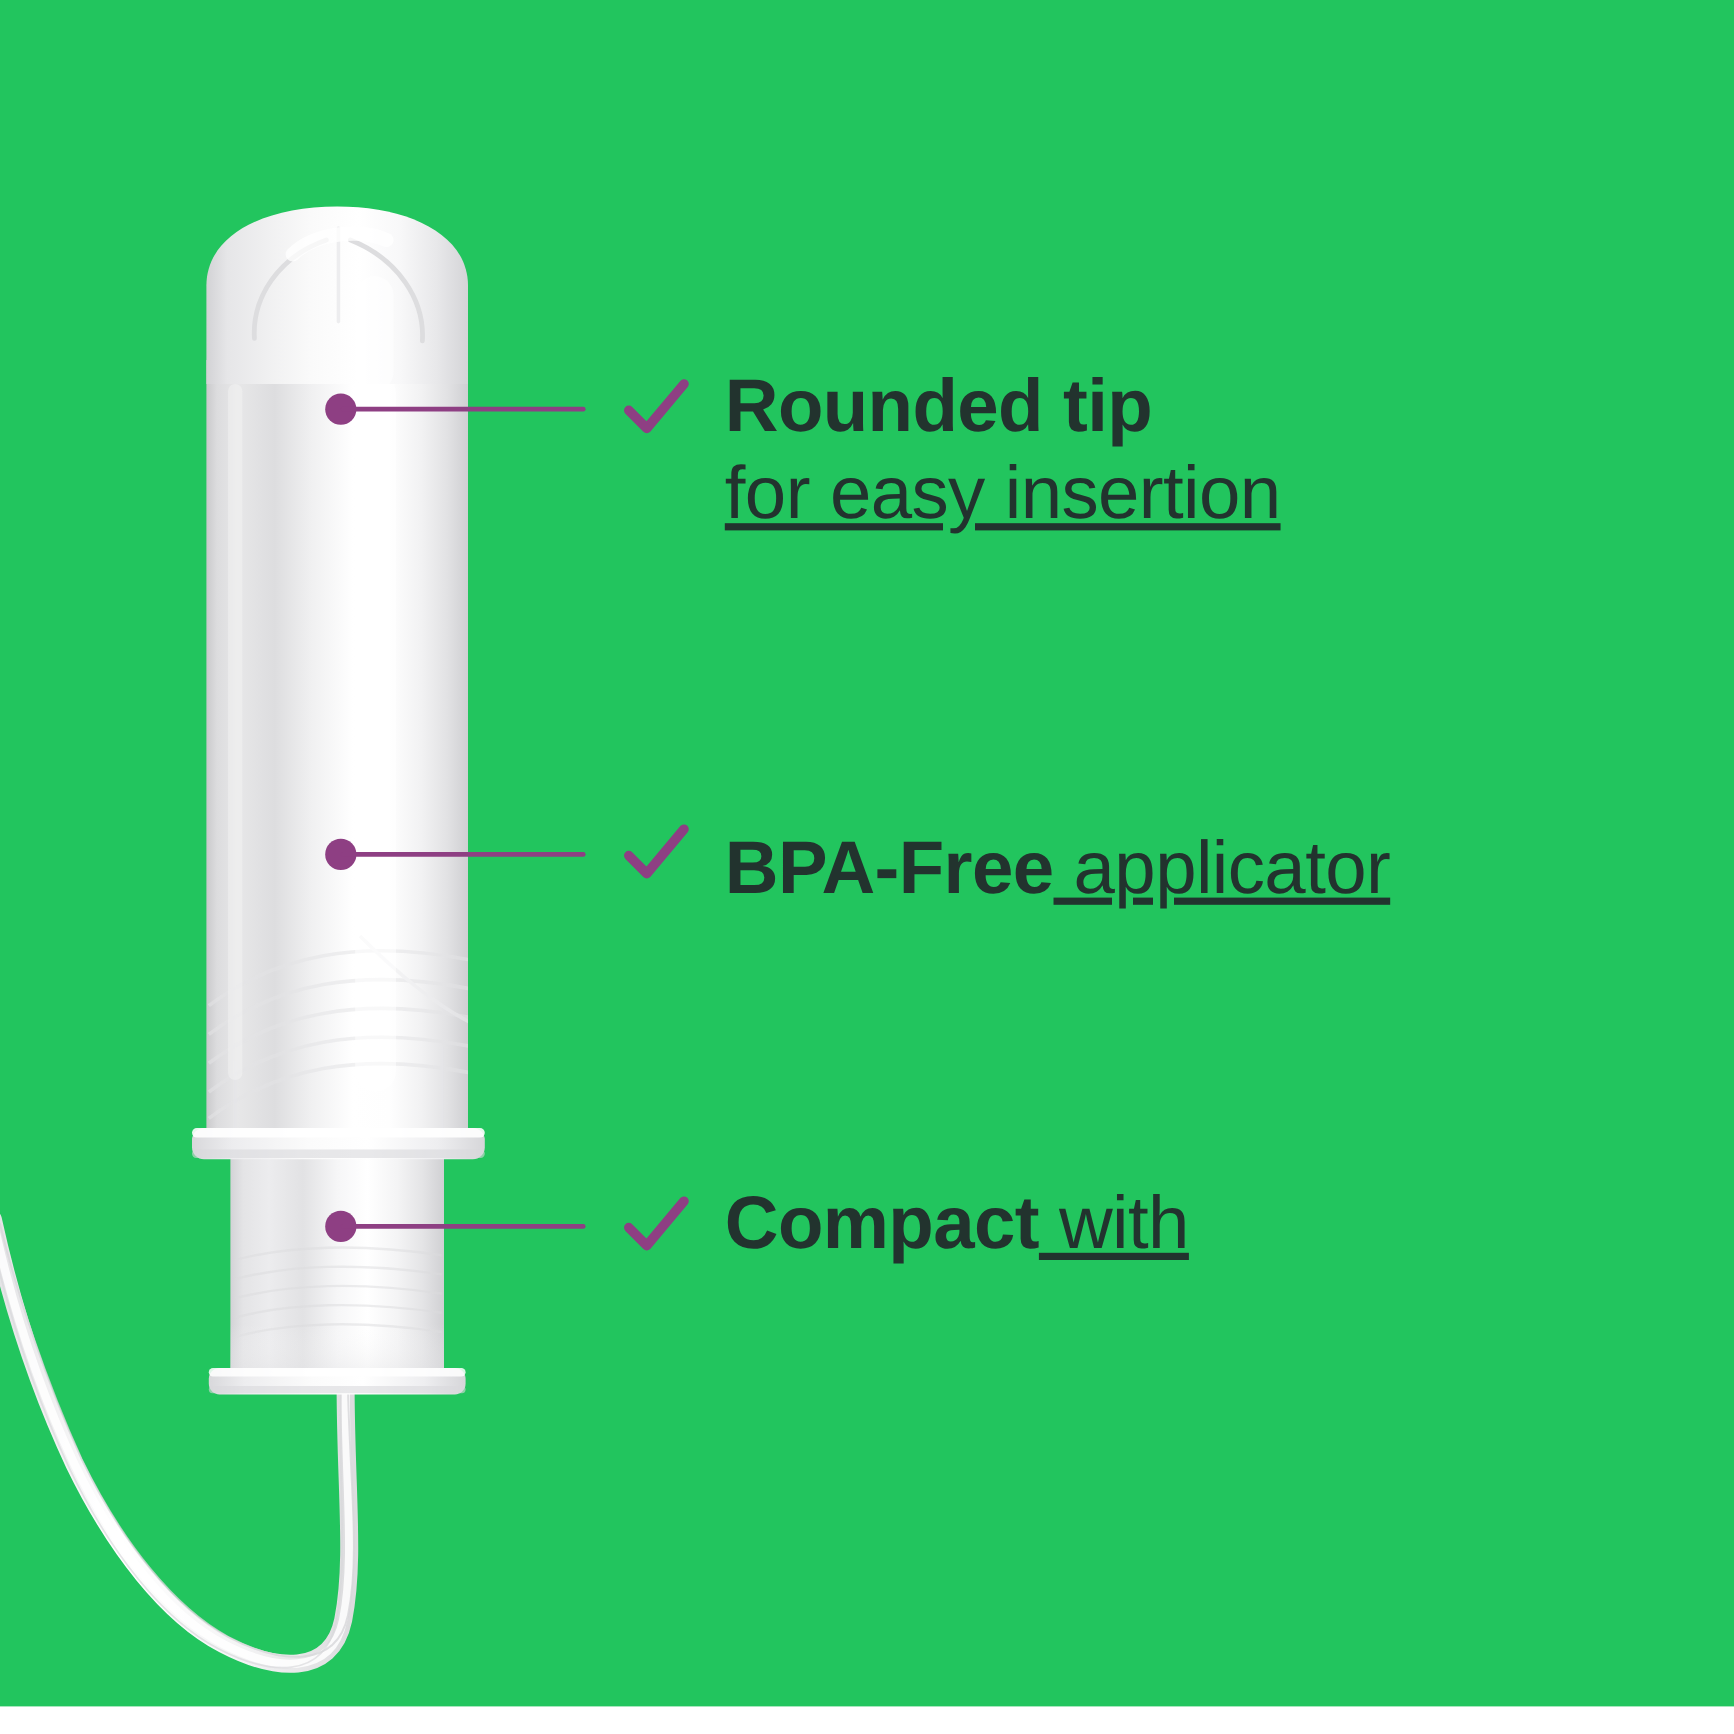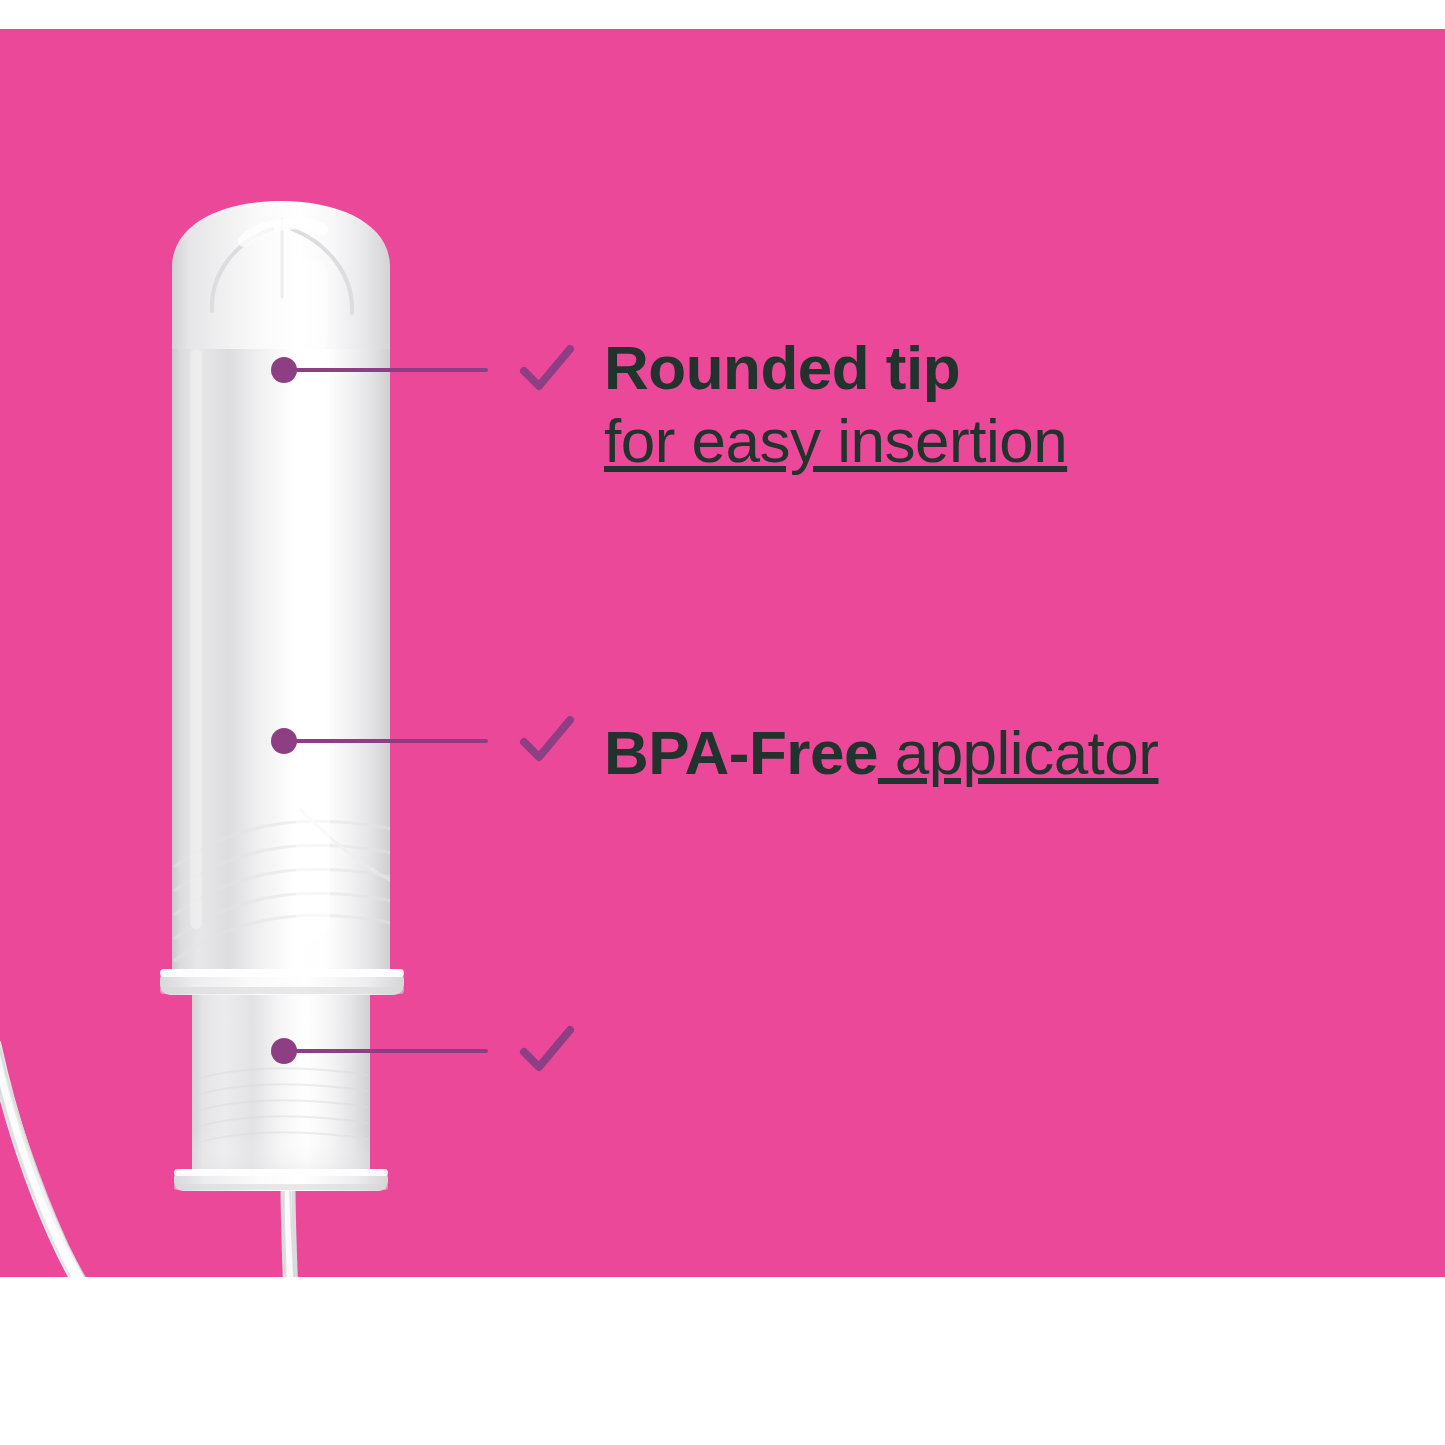--- a/index.html
+++ b/index.html
@@ -9,24 +9,23 @@
   body {
     width: 1445px;
     height: 1445px;
     overflow: hidden;
     font-family: "Liberation Sans", sans-serif;
   }
 
   #infographic {
     position: relative;
     width: 1445px;
-    height: 1248px;
-    background: #ec4899;
+    height: 1422px;
+    background: #22c55e;
     overflow: hidden;
-    margin-top: 29px;
   }
 
   
   #product-illustration {
     position: absolute;
     left: 0;
     top: 0;
     width: 1445px;
     height: 1445px;
   }
@@ -283,16 +282,17 @@
     </div>
   </div>
 
   <div class="callout" id="callout-3">
     <div class="leader-dot"></div>
     <div class="leader-line"></div>
     <svg class="check-icon" viewBox="0 0 58 58" xmlns="http://www.w3.org/2000/svg">
       <path d="M6,32 L21,47 L52,10" fill="none" stroke="#8E3F83" stroke-width="8" stroke-linecap="round" stroke-linejoin="round"></path>
     </svg>
     <div class="label-block">
+      <span class="label-line"><span class="strong">Compact</span><span class="light"> with</span></span>
     </div>
   </div>
 
 </div>
 
 </body></html>

